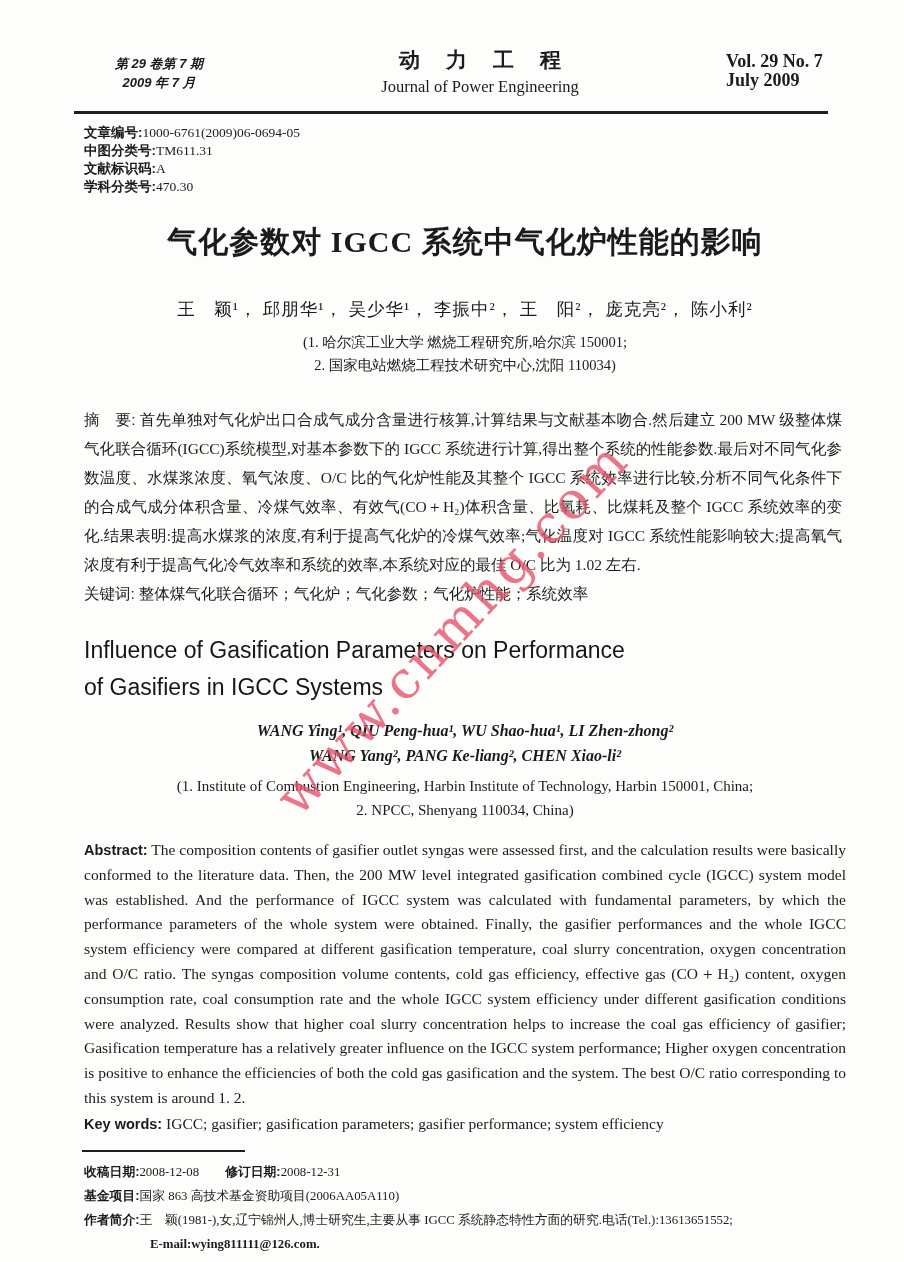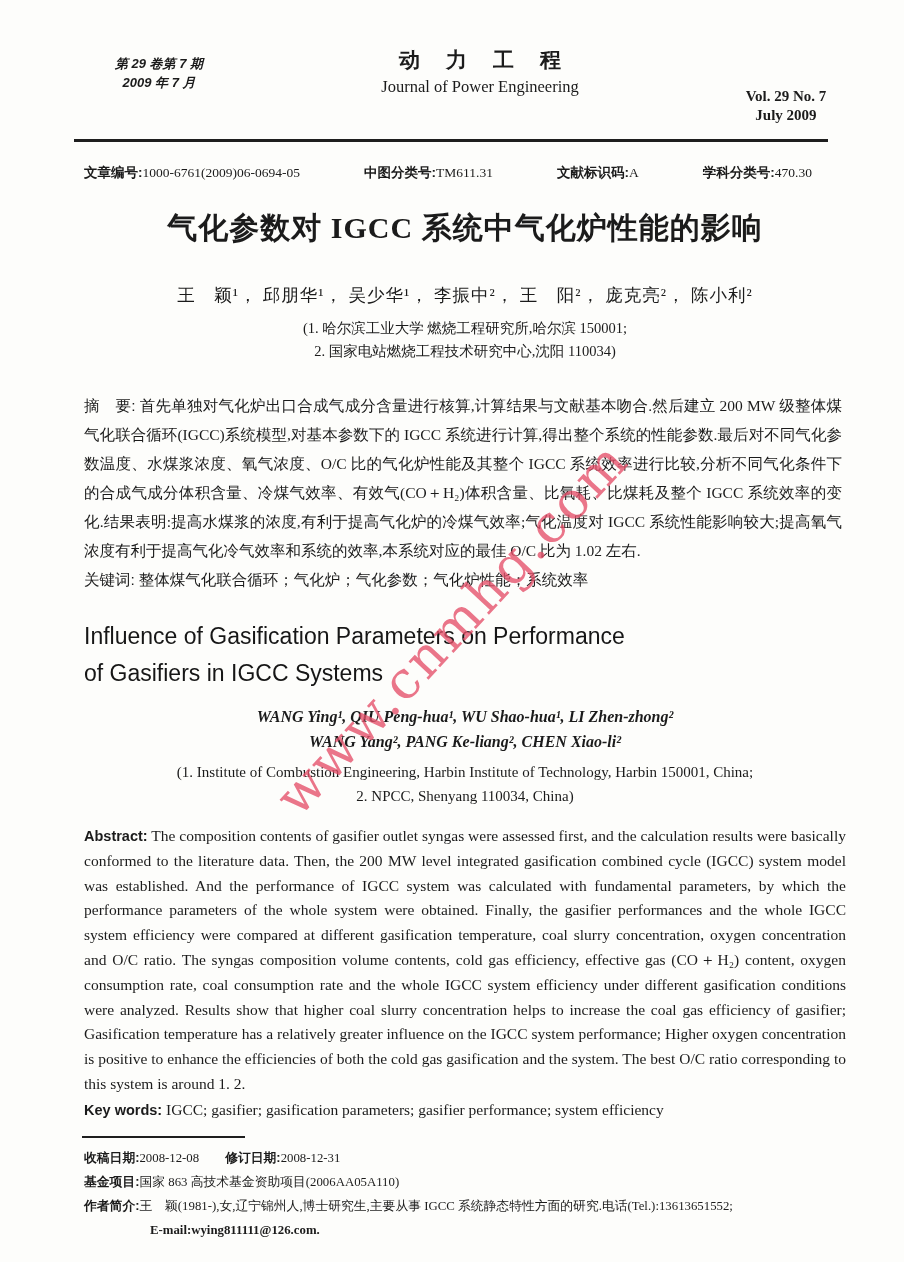--- a/index.html
+++ b/index.html
@@ -14,25 +14,25 @@
     overflow:hidden;
   }
   .content { padding:46px 58px 0 84px; }
 
   
   .header-row { display:flex; align-items:flex-start; }
   .issue-cn { width:150px; text-align:center; font-family:"Liberation Sans","DejaVu Sans",sans-serif; font-weight:bold; font-size:13px; line-height:19px; padding-top:8px;font-style:italic; }
   .journal-mid { flex:1; text-align:center; }
   .journal-cn { font-size:21px; font-weight:bold; letter-spacing:26px; text-indent:26px; font-family:"Liberation Sans","DejaVu Sans",sans-serif; }
   .journal-en { font-size:16.5px; margin-top:3px; }
-  .vol-en { width:120px; text-align:center; font-size:15px; font-weight:bold; line-height:19px; padding-top:6px;margin-top:35px; }
+  .vol-en { width:120px; text-align:left; font-size:18px; font-weight:bold; line-height:19px; padding-top:6px; }
   .header-rule { height:3px; background:#1e1e1e; margin:14px 18px 0 -10px; }
 
   
-  .meta-row { display:flex; justify-content:space-between; margin-top:22px; padding-right:34px; font-size:13.5px; }
+  .meta-row { display:flex; justify-content:space-between; margin-top:10px; padding-right:34px; font-size:13.5px;flex-direction:column; }
   .meta-item .lbl { font-family:"Liberation Sans","DejaVu Sans",sans-serif; font-weight:bold; }
 
   
   .title-cn { text-align:center; margin-top:26px; font-size:30px; font-weight:bold; letter-spacing:1px; }
   .authors-cn { text-align:center; margin-top:34px; font-size:17.5px; letter-spacing:1px; }
   .affil-cn { text-align:center; margin-top:10px; font-size:14.5px; line-height:23px; }
 
   
   .abstract-cn { margin-top:28px; font-size:15.5px; line-height:29px; text-align:justify; padding-right:4px; }
   .abstract-cn .lbl, .keywords-cn .lbl { font-family:"Liberation Sans","DejaVu Sans",sans-serif; font-weight:normal; }

